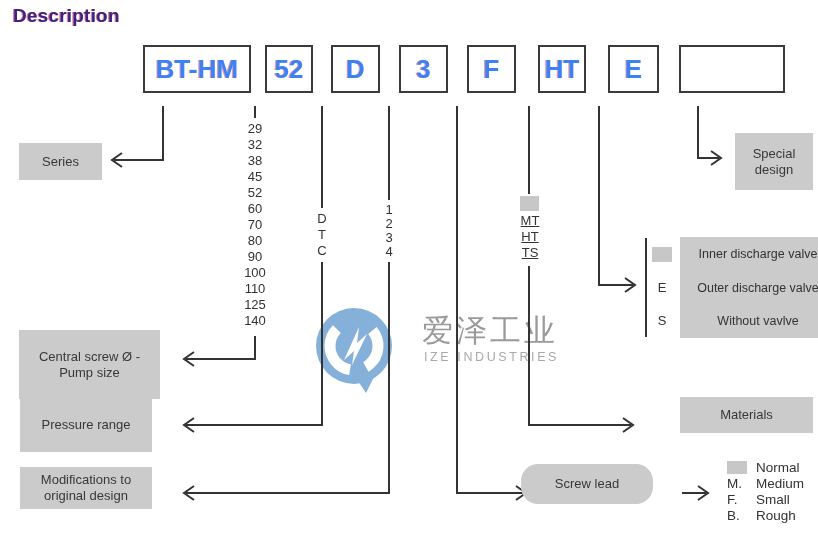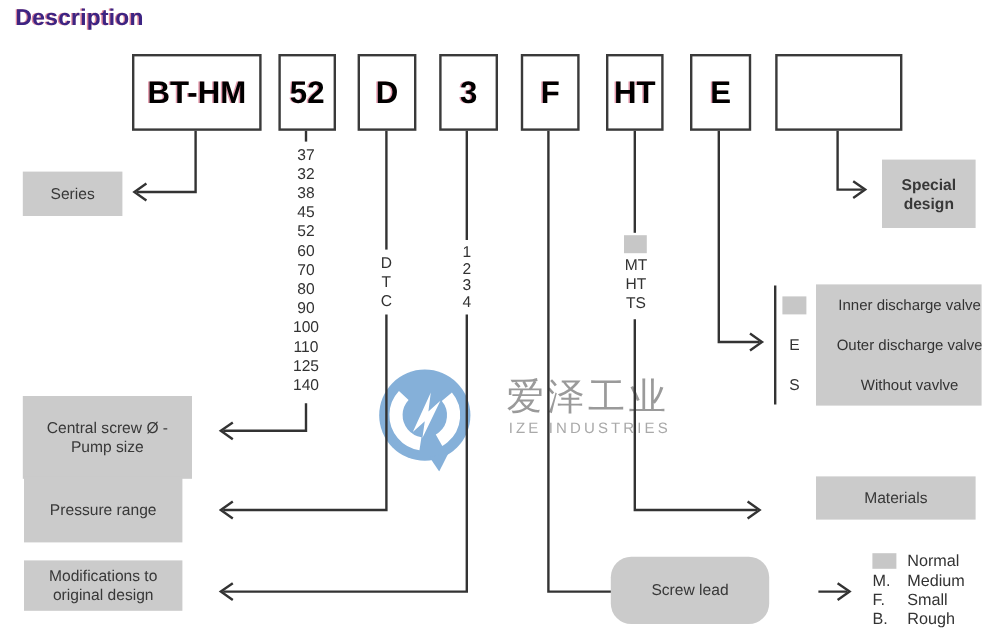--- a/index.html
+++ b/index.html
@@ -10,25 +10,26 @@
   }
   .abs{position:absolute;}
   
   #title{
     left:13px;top:5px;font-size:19px;font-weight:700;color:#3c2483;
     text-shadow:-1.2px 0 0 rgba(196,32,70,.55);
     letter-spacing:.2px;
   }
   
   .code-box{
-    top:45px;height:64px;box-sizing:border-box;border:2px solid #3a3a3a;
+    top:45px;height:48px;box-sizing:border-box;border:2px solid #3a3a3a;
     background:#fff;display:flex;align-items:center;justify-content:center;
-    font-size:26px;font-weight:700;color:#000000;
+    font-size:26px;font-weight:700;color:#3b82f6;
     text-shadow:-1.2px 0 0 rgba(196,32,70,.45);
     z-index:3;
+    margin-left:33px;
   }
   
   .opt-col{
     text-align:center;font-size:13px;color:#323232;z-index:3;
   }
   .opt-col span{display:block;}
   #pump-sizes span{line-height:16px;}
   #pressure-opts span{line-height:16px;}
   #mod-opts span{line-height:14px;}
   #material-opts span{line-height:16px;}
@@ -116,21 +117,21 @@
 <div class="abs code-box" style="left:110px;width:108px;">BT-HM</div>
 <div class="abs code-box" style="left:232px;width:48px;">52</div>
 <div class="abs code-box" style="left:298px;width:49px;">D</div>
 <div class="abs code-box" style="left:366px;width:49px;">3</div>
 <div class="abs code-box" style="left:434px;width:49px;">F</div>
 <div class="abs code-box" style="left:505px;width:48px;">HT</div>
 <div class="abs code-box" style="left:575px;width:51px;">E</div>
 <div class="abs code-box" style="left:646px;width:106px;"></div>
 
 <div id="pump-sizes" class="abs opt-col" style="left:228px;top:121px;width:54px;">
-  <span>37</span>
+  <span>29</span>
   <span>32</span>
   <span>38</span>
   <span>45</span>
   <span>52</span>
   <span>60</span>
   <span>70</span>
   <span>80</span>
   <span>90</span>
   <span>100</span>
   <span>110</span>
@@ -145,34 +146,34 @@
 </div>
 
 <div id="mod-opts" class="abs opt-col" style="left:373px;top:203px;width:32px;">
   <span>1</span>
   <span>2</span>
   <span>3</span>
   <span>4</span>
 </div>
 
 <div class="abs swatch" style="left:520px;top:196px;width:19px;height:15px;"></div>
-<div id="material-opts" class="abs opt-col" style="left:511px;top:213px;width:38px;">
+<div id="material-opts" class="abs opt-col" style="left:511px;top:213px;width:38px;text-decoration:underline;">
   <span>MT</span>
   <span>HT</span>
   <span>TS</span>
 </div>
 
 <div class="abs glabel" style="left:19px;top:143px;width:83px;height:37px;">Series</div>
 <div class="abs glabel" style="left:19px;top:330px;width:141px;height:69px;">Central screw Ø - Pump size</div>
 <div class="abs glabel" style="left:20px;top:397px;width:132px;height:55px;">Pressure range</div>
 <div class="abs glabel" style="left:20px;top:467px;width:132px;height:42px;">Modifications to original design</div>
 
-<div class="abs glabel" style="left:735px;top:133px;width:78px;height:57px;font-weight:bold;">Special design</div>
+<div class="abs glabel" style="left:735px;top:133px;width:78px;height:57px;">Special design</div>
 <div class="abs glabel" style="left:680px;top:397px;width:133px;height:36px;">Materials</div>
-<div class="abs glabel" style="left:509px;top:464px;width:132px;height:56px;border-radius:17px;">Screw lead</div>
+<div class="abs glabel" style="left:521px;top:464px;width:132px;height:40px;border-radius:17px;">Screw lead</div>
 
 <div class="abs swatch" style="left:652px;top:247px;width:20px;height:15px;"></div>
 <div class="abs vkey" style="left:652px;top:280px;">E</div>
 <div class="abs vkey" style="left:652px;top:313px;">S</div>
 
 <div id="valve-box" class="abs">
   <div class="vrow">Inner discharge valve</div>
   <div class="vrow">Outer discharge valve</div>
   <div class="vrow">Without vavlve</div>
 </div>

